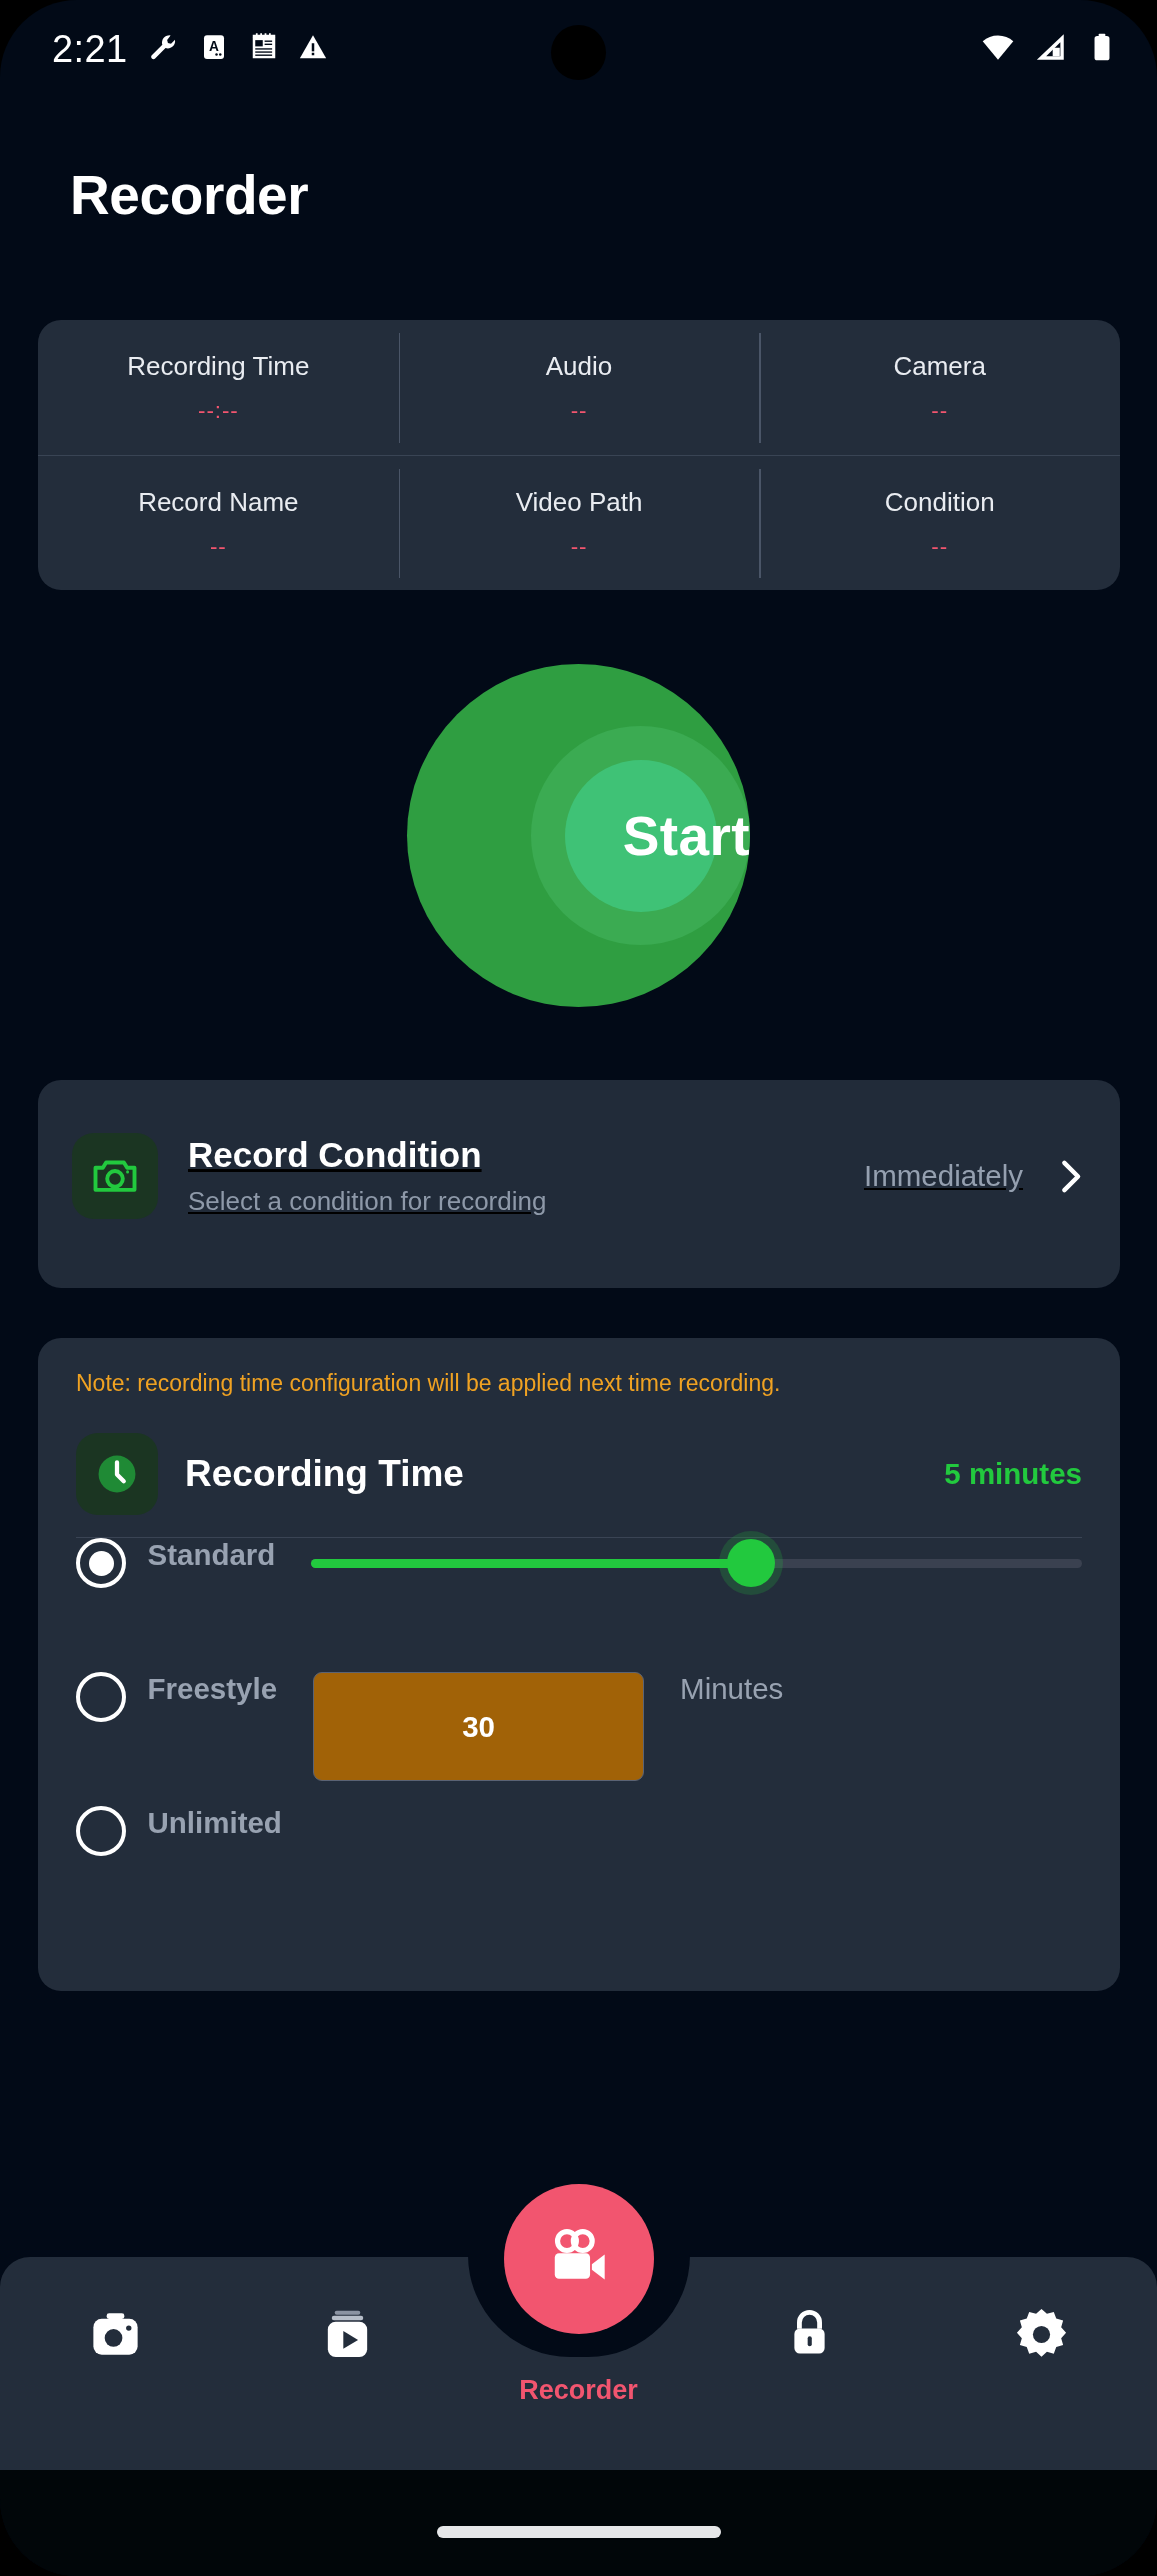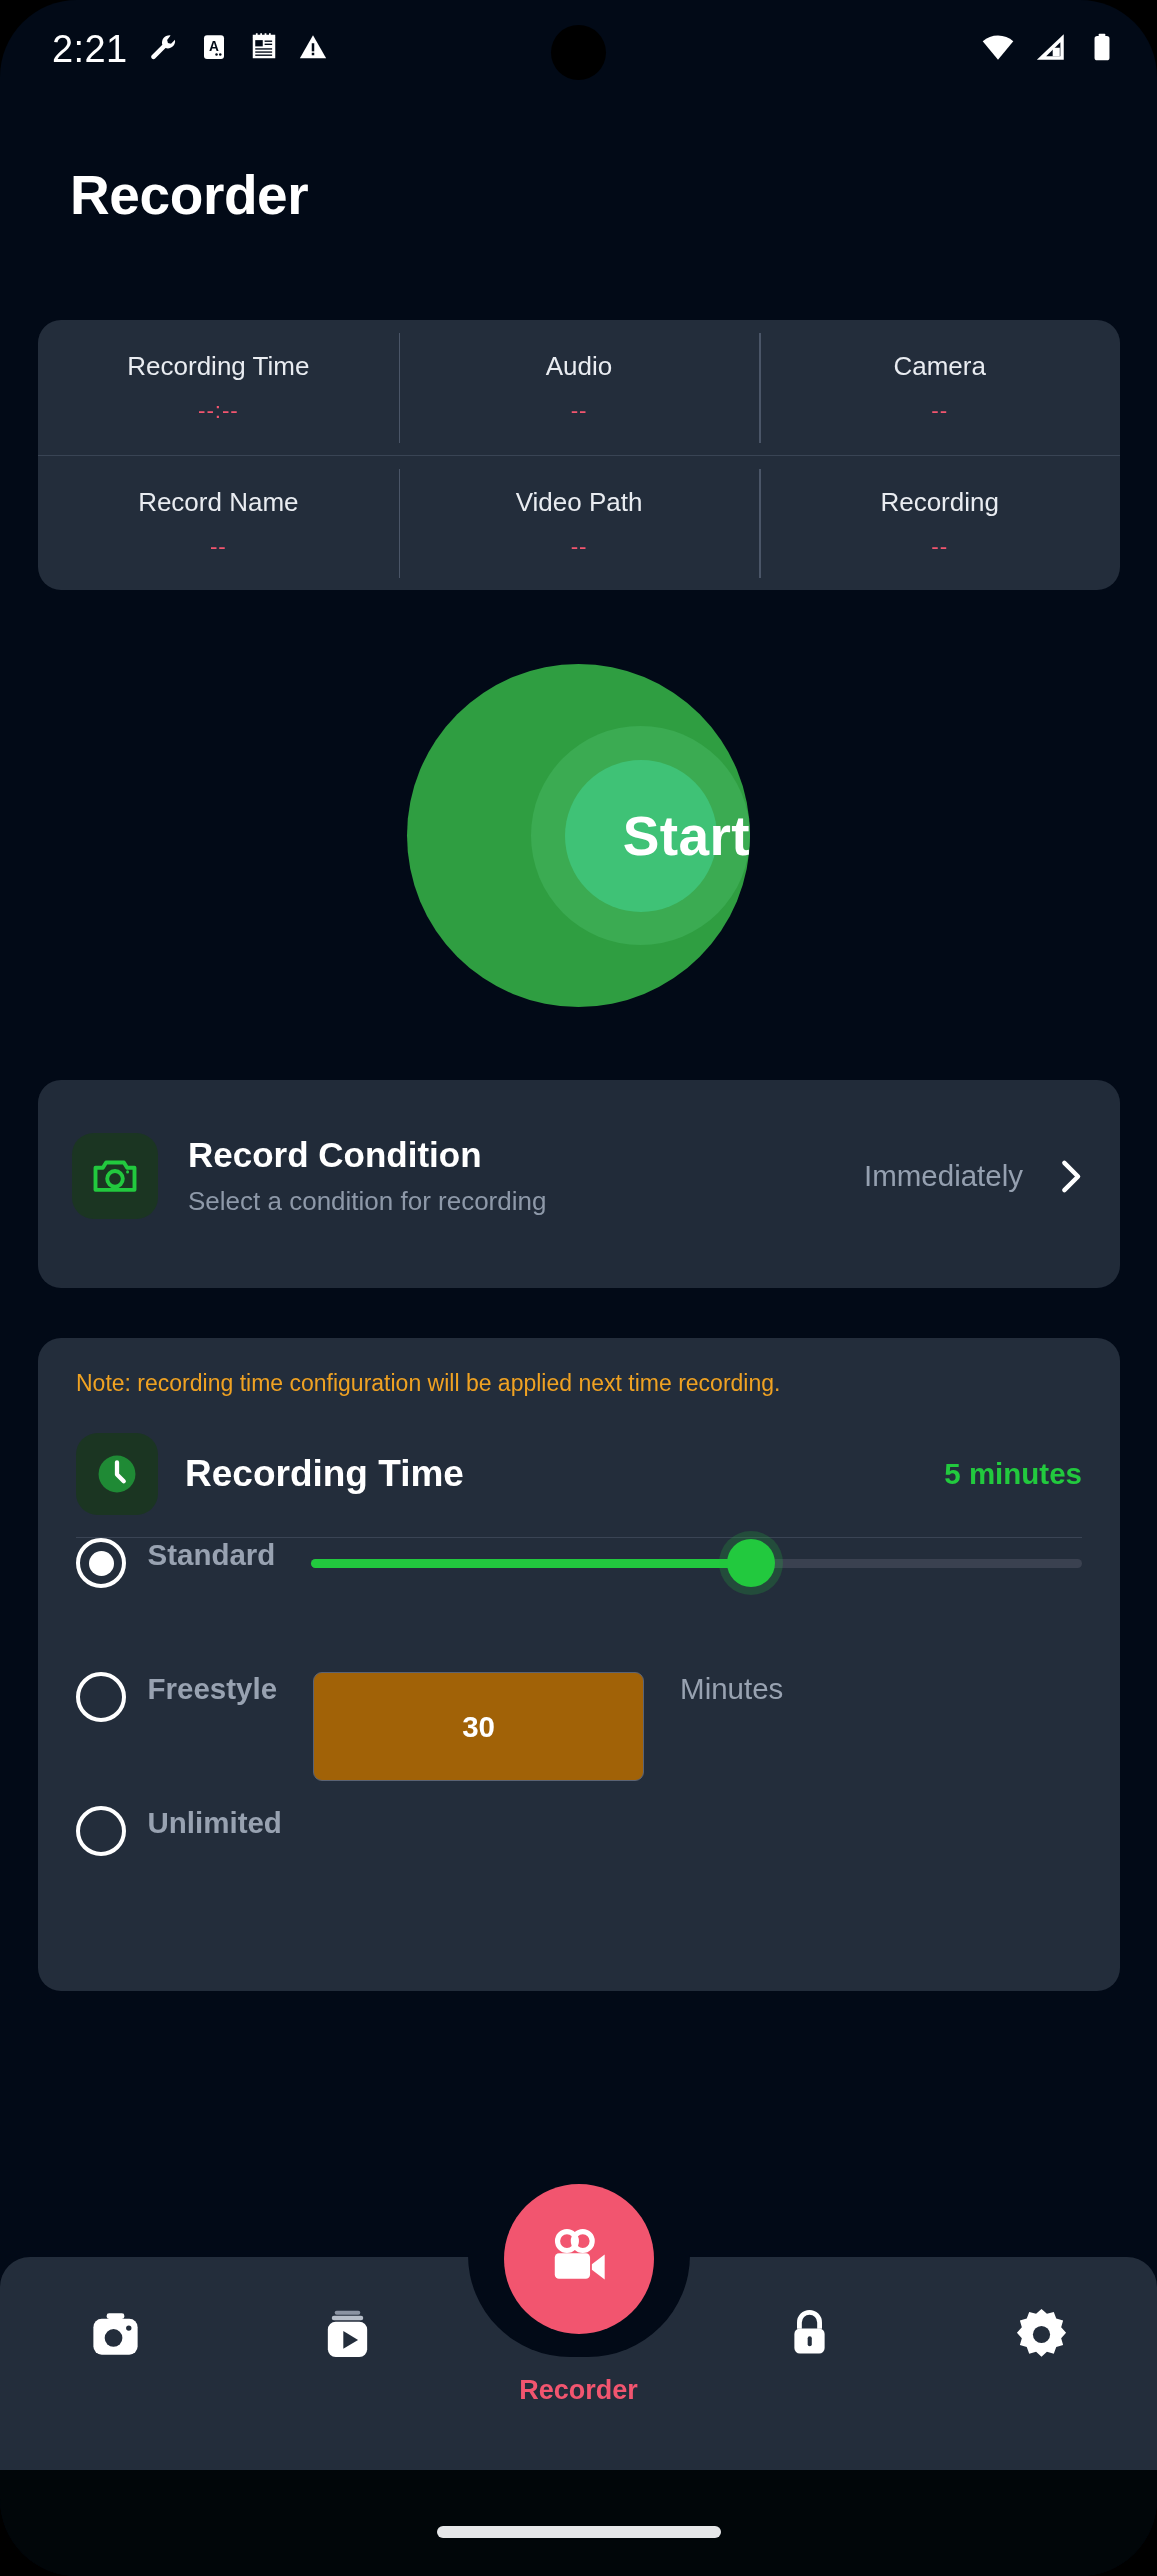--- a/index.html
+++ b/index.html
@@ -164,20 +164,21 @@
     top: 1080px;
     left: 38px;
     width: 1082px;
     height: 208px;
     background: #212b39;
     border-radius: 23px;
     display: flex;
     align-items: center;
     padding: 0 30px 16px 34px;
     cursor: pointer;
+    text-decoration: underline;
   }
   #record-condition-icon-box {
     width: 86px;
     height: 86px;
     border-radius: 21.5px;
     background: #1b3522;
     display: flex;
     align-items: center;
     justify-content: center;
     flex-shrink: 0;
@@ -534,21 +535,21 @@
     <div class="info-row">
       <div class="info-cell">
         <div class="info-label">Record Name</div>
         <div class="info-value">--</div>
       </div>
       <div class="info-cell">
         <div class="info-label">Video Path</div>
         <div class="info-value">--</div>
       </div>
       <div class="info-cell">
-        <div class="info-label">Recording</div>
+        <div class="info-label">Condition</div>
         <div class="info-value">--</div>
       </div>
     </div>
 
   </div>
 
   <div id="start-button">
     <div id="start-ring-mid">
       <div id="start-ring-inner"></div>
     </div>

